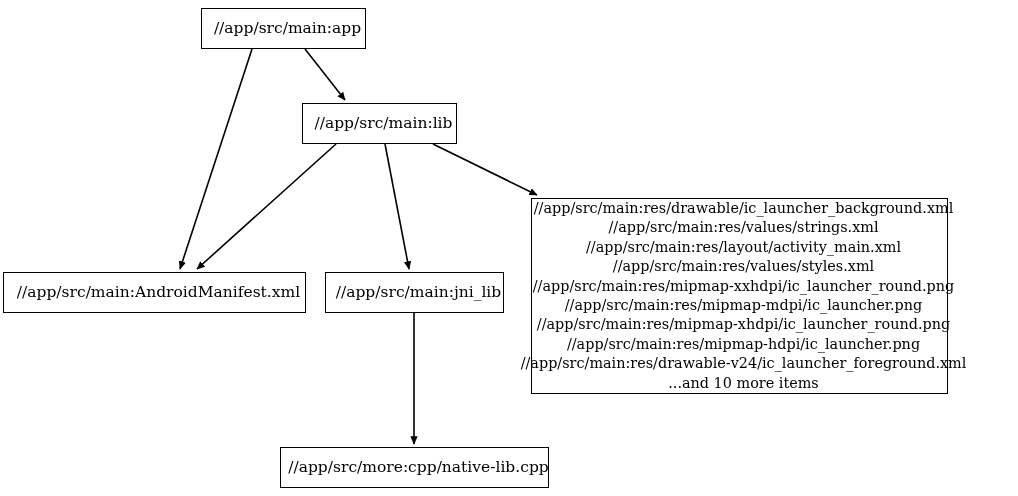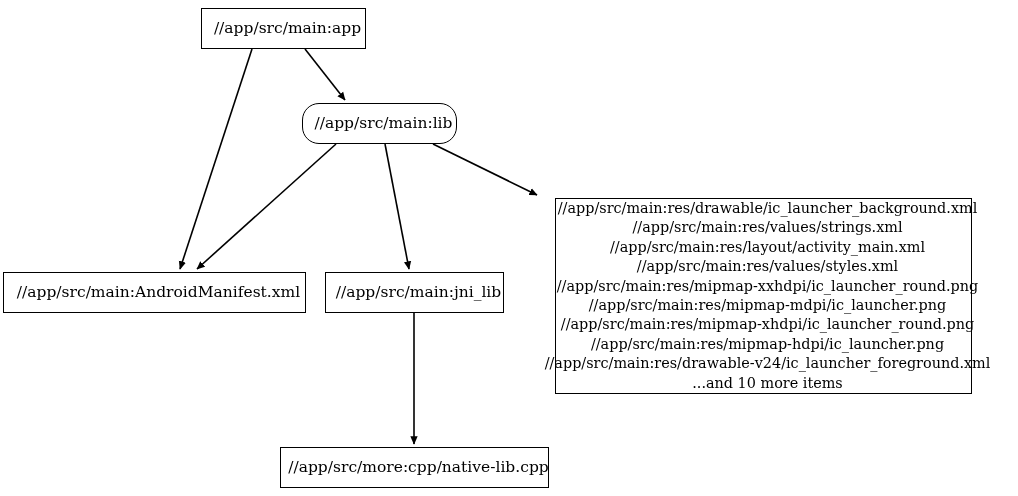--- a/index.html
+++ b/index.html
@@ -42,25 +42,25 @@
     line-height: 1.0;
   }
   .single-line .node-label {
     font-size: 15.5px;
   }
   .multi-line .node-label {
     font-size: 14.4px;
     line-height: 19.4px;
   }
   #node-app      { left: 201px; top: 8px;   width: 165px; height: 41px; }
-  #node-lib      { left: 302px; top: 103px; width: 155px; height: 41px; border-radius: 17px; }
+  #node-lib      { left: 302px; top: 103px; width: 155px; height: 41px; }
   #node-manifest { left: 3px;   top: 272px; width: 303px; height: 41px; }
   #node-jnilib   { left: 325px; top: 272px; width: 179px; height: 41px; justify-content: center; }
   #node-nativelib{ left: 280px; top: 447px; width: 269px; height: 41px; }
-  #node-resources{ left: 531px; top: 198px; width: 417px; height: 196px; margin-left: 24px; }
+  #node-resources{ left: 531px; top: 198px; width: 417px; height: 196px; }
 </style>
 </head>
 <body>
 
 <div id="canvas">
 
   <svg id="edge-layer" viewBox="0 0 1018 496" width="1018" height="496" xmlns="http://www.w3.org/2000/svg">
     <defs>
       <marker id="arrow" viewBox="0 0 10 10" refX="9.2" refY="5" markerWidth="5.2" markerHeight="5.2" orient="auto-start-reverse">
         <path d="M 0 0.6 L 10 5 L 0 9.4 z" fill="#000000"></path>

